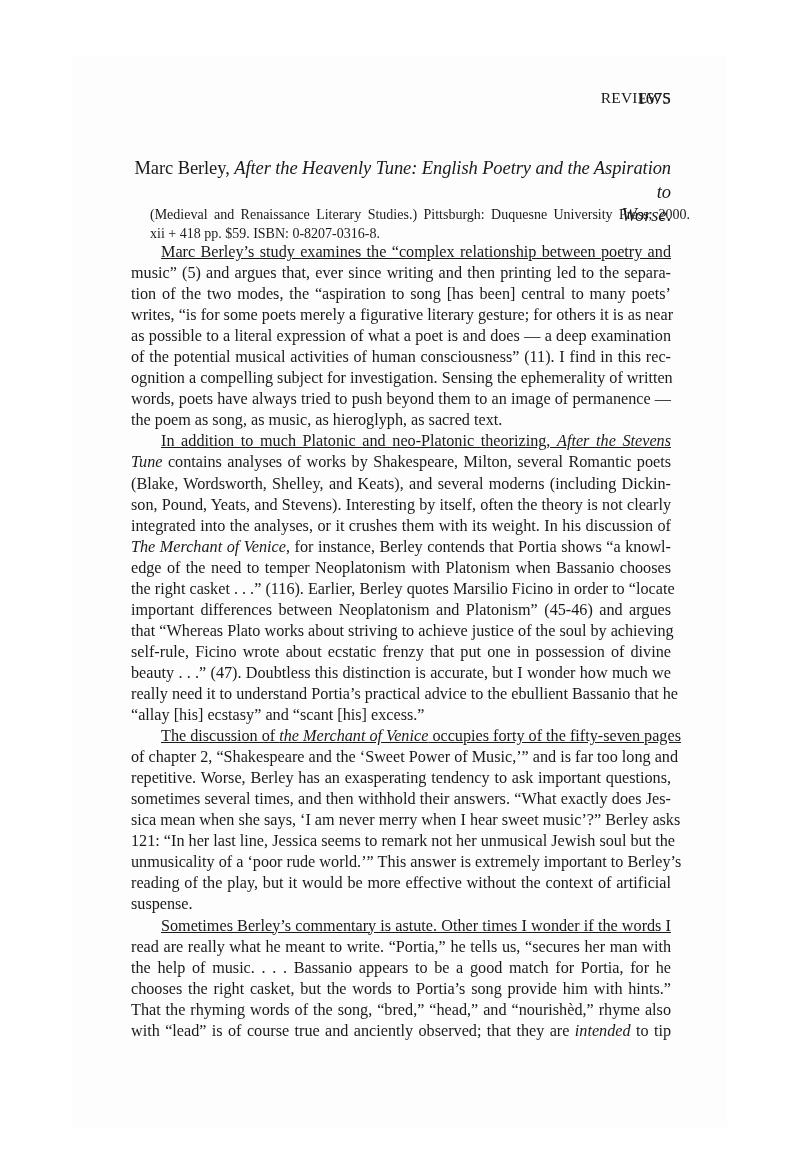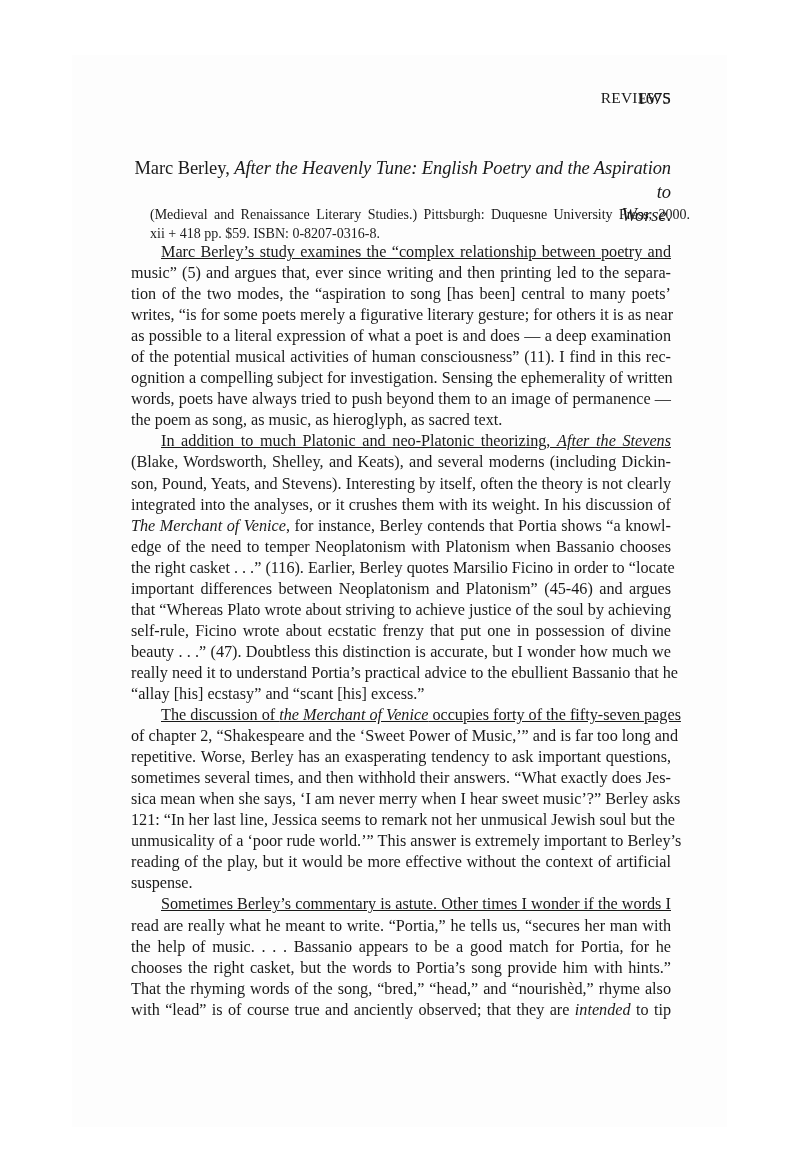--- a/index.html
+++ b/index.html
@@ -72,28 +72,29 @@
         <span class="line"><span>tion of the two modes, the “aspiration to song [has been] central to many poets’</span></span>
         <span class="line"><span>writes, “is for some poets merely a figurative literary gesture; for others it is as near</span></span>
         <span class="line"><span>as possible to a literal expression of what a poet is and does — a deep examination</span></span>
         <span class="line"><span>of the potential musical activities of human consciousness” (11). I find in this rec-</span></span>
         <span class="line"><span>ognition a compelling subject for investigation. Sensing the ephemerality of written</span></span>
         <span class="line"><span>words, poets have always tried to push beyond them to an image of permanence —</span></span>
         <span class="line last"><span>the poem as song, as music, as hieroglyph, as sacred text.</span></span>
       </div>
       <div>
         <span class="line indent"><span>In addition to much Platonic and neo-Platonic theorizing, </span><i>After the Stevens</i></span>
+        <span class="line"><i>Tune</i><span> contains analyses of works by Shakespeare, Milton, several Romantic poets</span></span>
         <span class="line"><span>(Blake, Wordsworth, Shelley, and Keats), and several moderns (including Dickin-</span></span>
         <span class="line"><span>son, Pound, Yeats, and Stevens). Interesting by itself, often the theory is not clearly</span></span>
         <span class="line"><span>integrated into the analyses, or it crushes them with its weight. In his discussion of</span></span>
         <span class="line"><i>The Merchant of Venice</i><span>, for instance, Berley contends that Portia shows “a knowl-</span></span>
         <span class="line"><span>edge of the need to temper Neoplatonism with Platonism when Bassanio chooses</span></span>
         <span class="line"><span>the right casket . . .” (116). Earlier, Berley quotes Marsilio Ficino in order to “locate</span></span>
         <span class="line"><span>important differences between Neoplatonism and Platonism” (45-46) and argues</span></span>
-        <span class="line"><span>that “Whereas Plato wrote about striving to achieve justice of the soul by achieving</span></span>
+        <span class="line"><span>that “Whereas Plato works about striving to achieve justice of the soul by achieving</span></span>
         <span class="line"><span>self-rule, Ficino wrote about ecstatic frenzy that put one in possession of divine</span></span>
         <span class="line"><span>beauty . . .” (47). Doubtless this distinction is accurate, but I wonder how much we</span></span>
         <span class="line"><span>really need it to understand Portia’s practical advice to the ebullient Bassanio that he</span></span>
         <span class="line last"><span>“allay [his] ecstasy” and “scant [his] excess.”</span></span>
       </div>
       <div>
         <span class="line indent"><span>The discussion of </span><i>the Merchant of Venice</i><span> occupies forty of the fifty-seven pages</span></span>
         <span class="line"><span>of chapter 2, “Shakespeare and the ‘Sweet Power of Music,’” and is far too long and</span></span>
         <span class="line"><span>repetitive. Worse, Berley has an exasperating tendency to ask important questions,</span></span>
         <span class="line"><span>sometimes several times, and then withhold their answers. “What exactly does Jes-</span></span>

